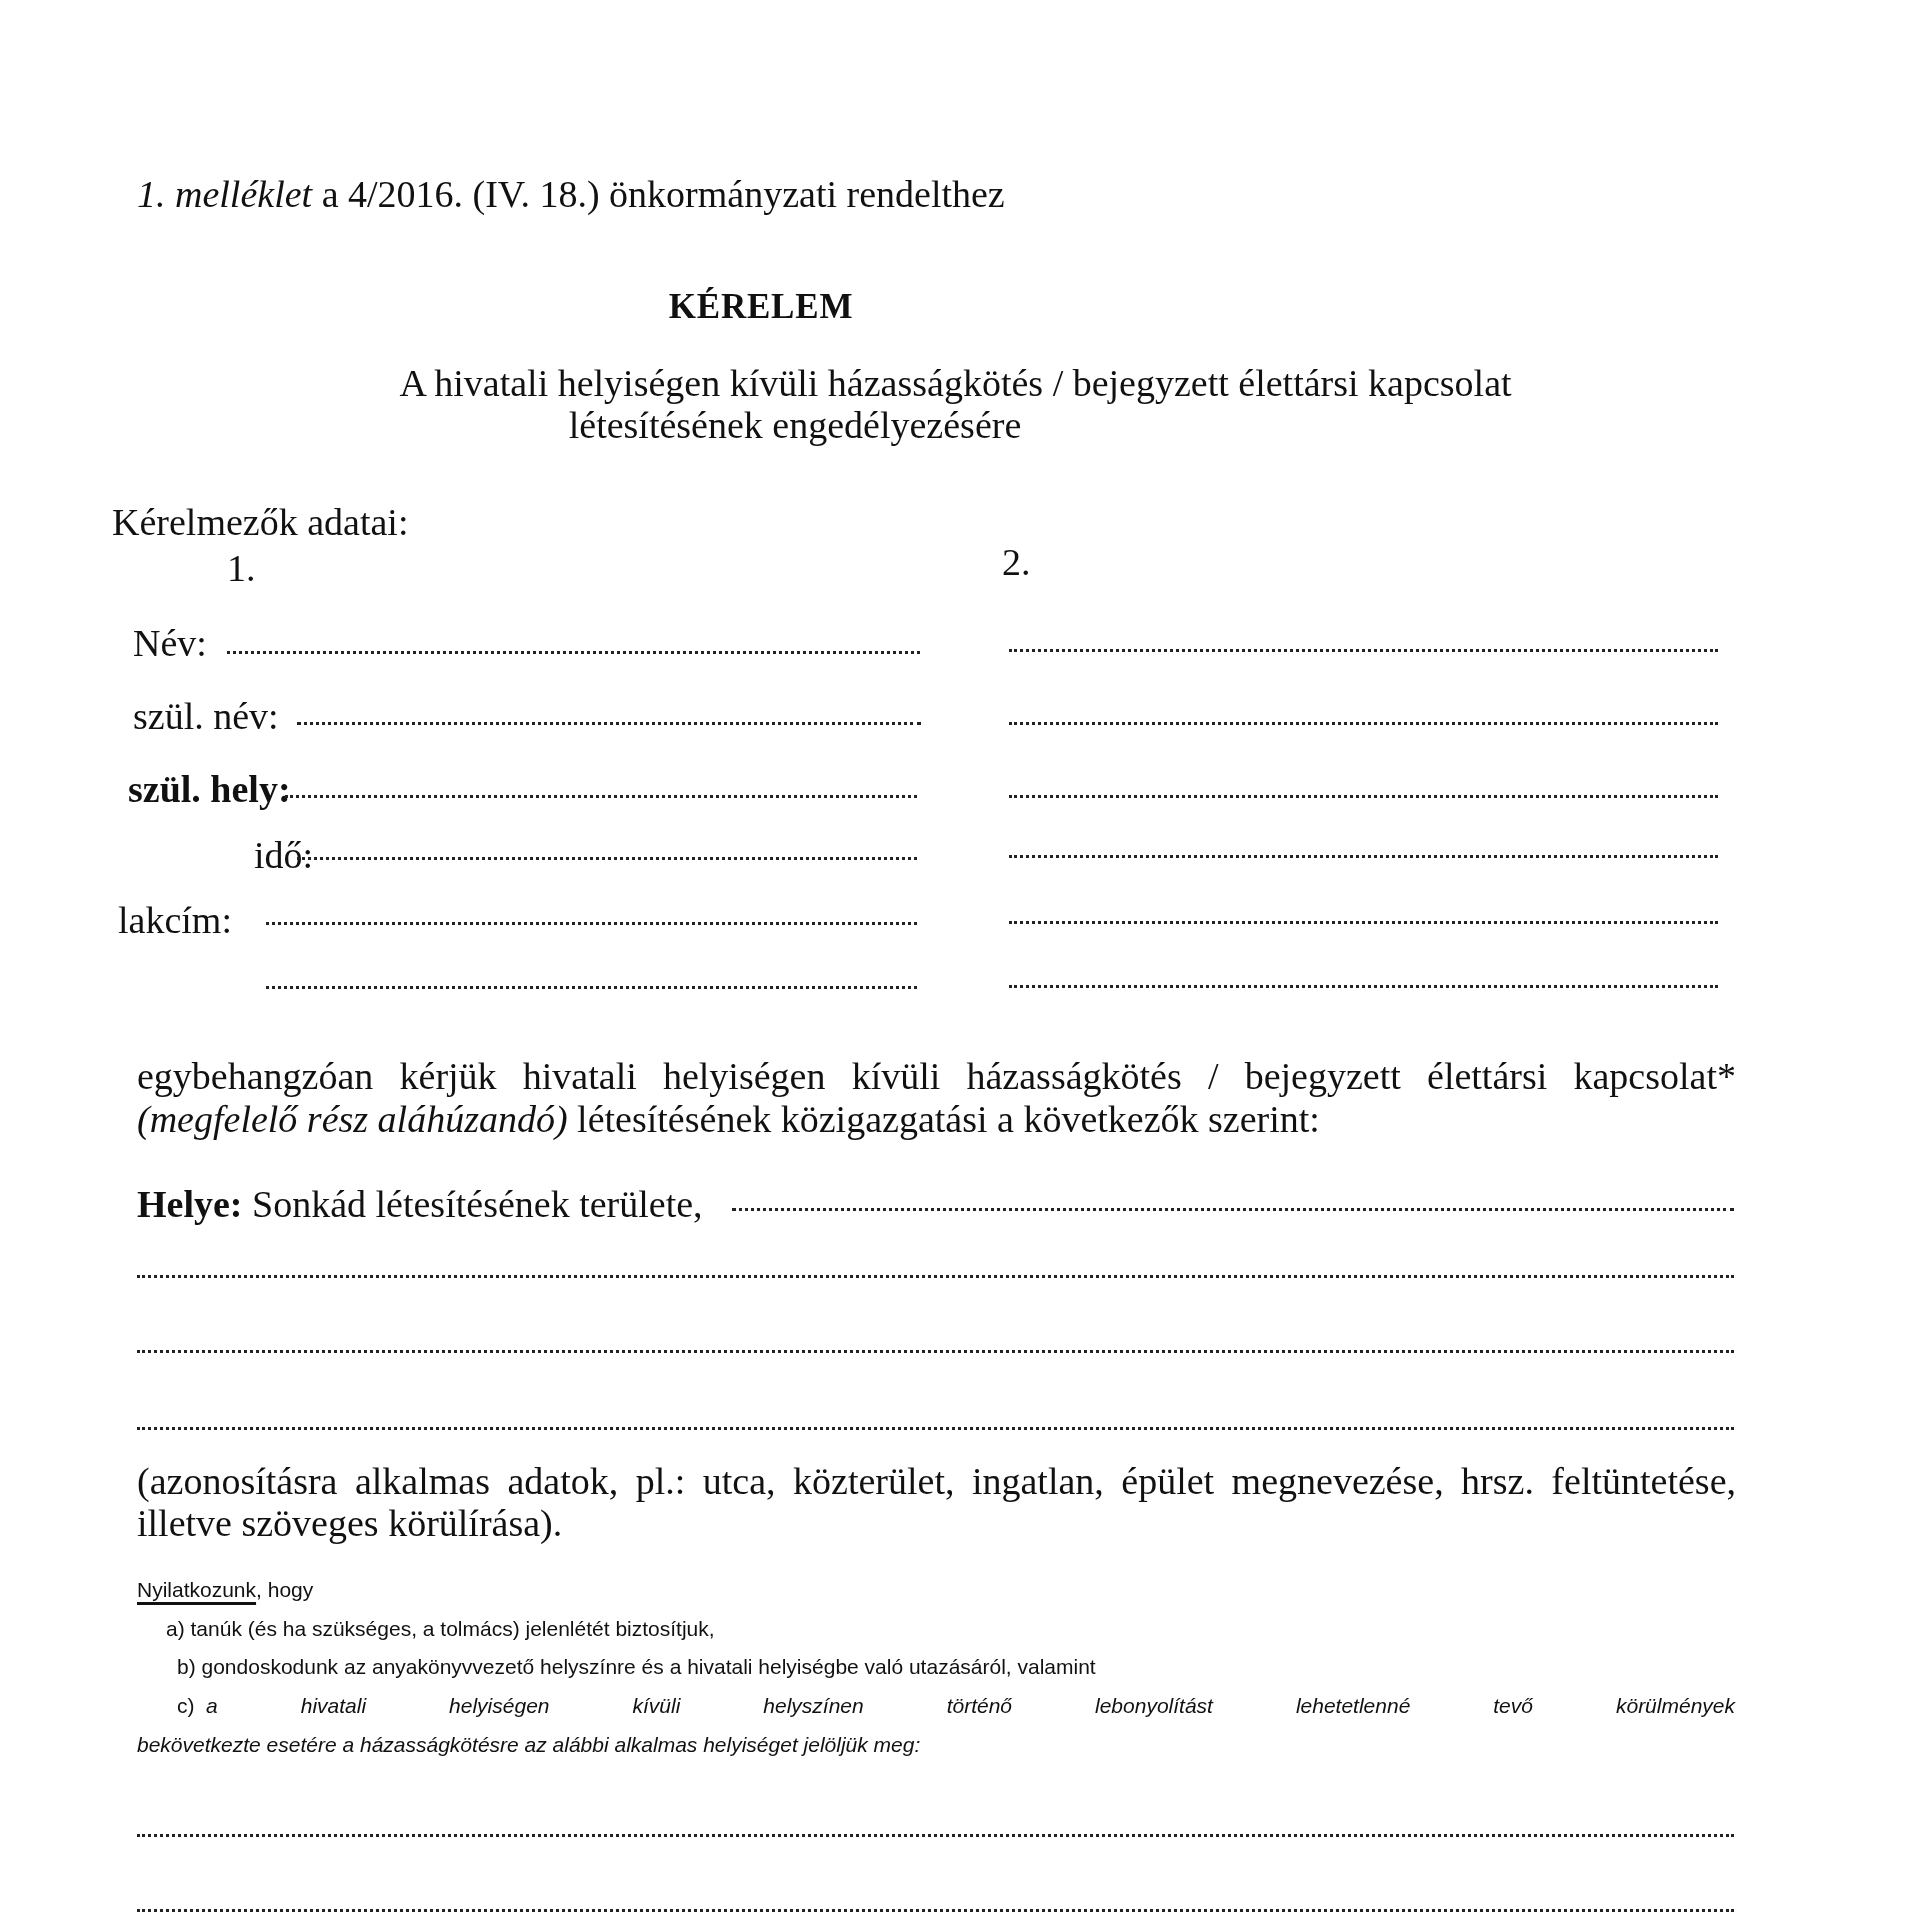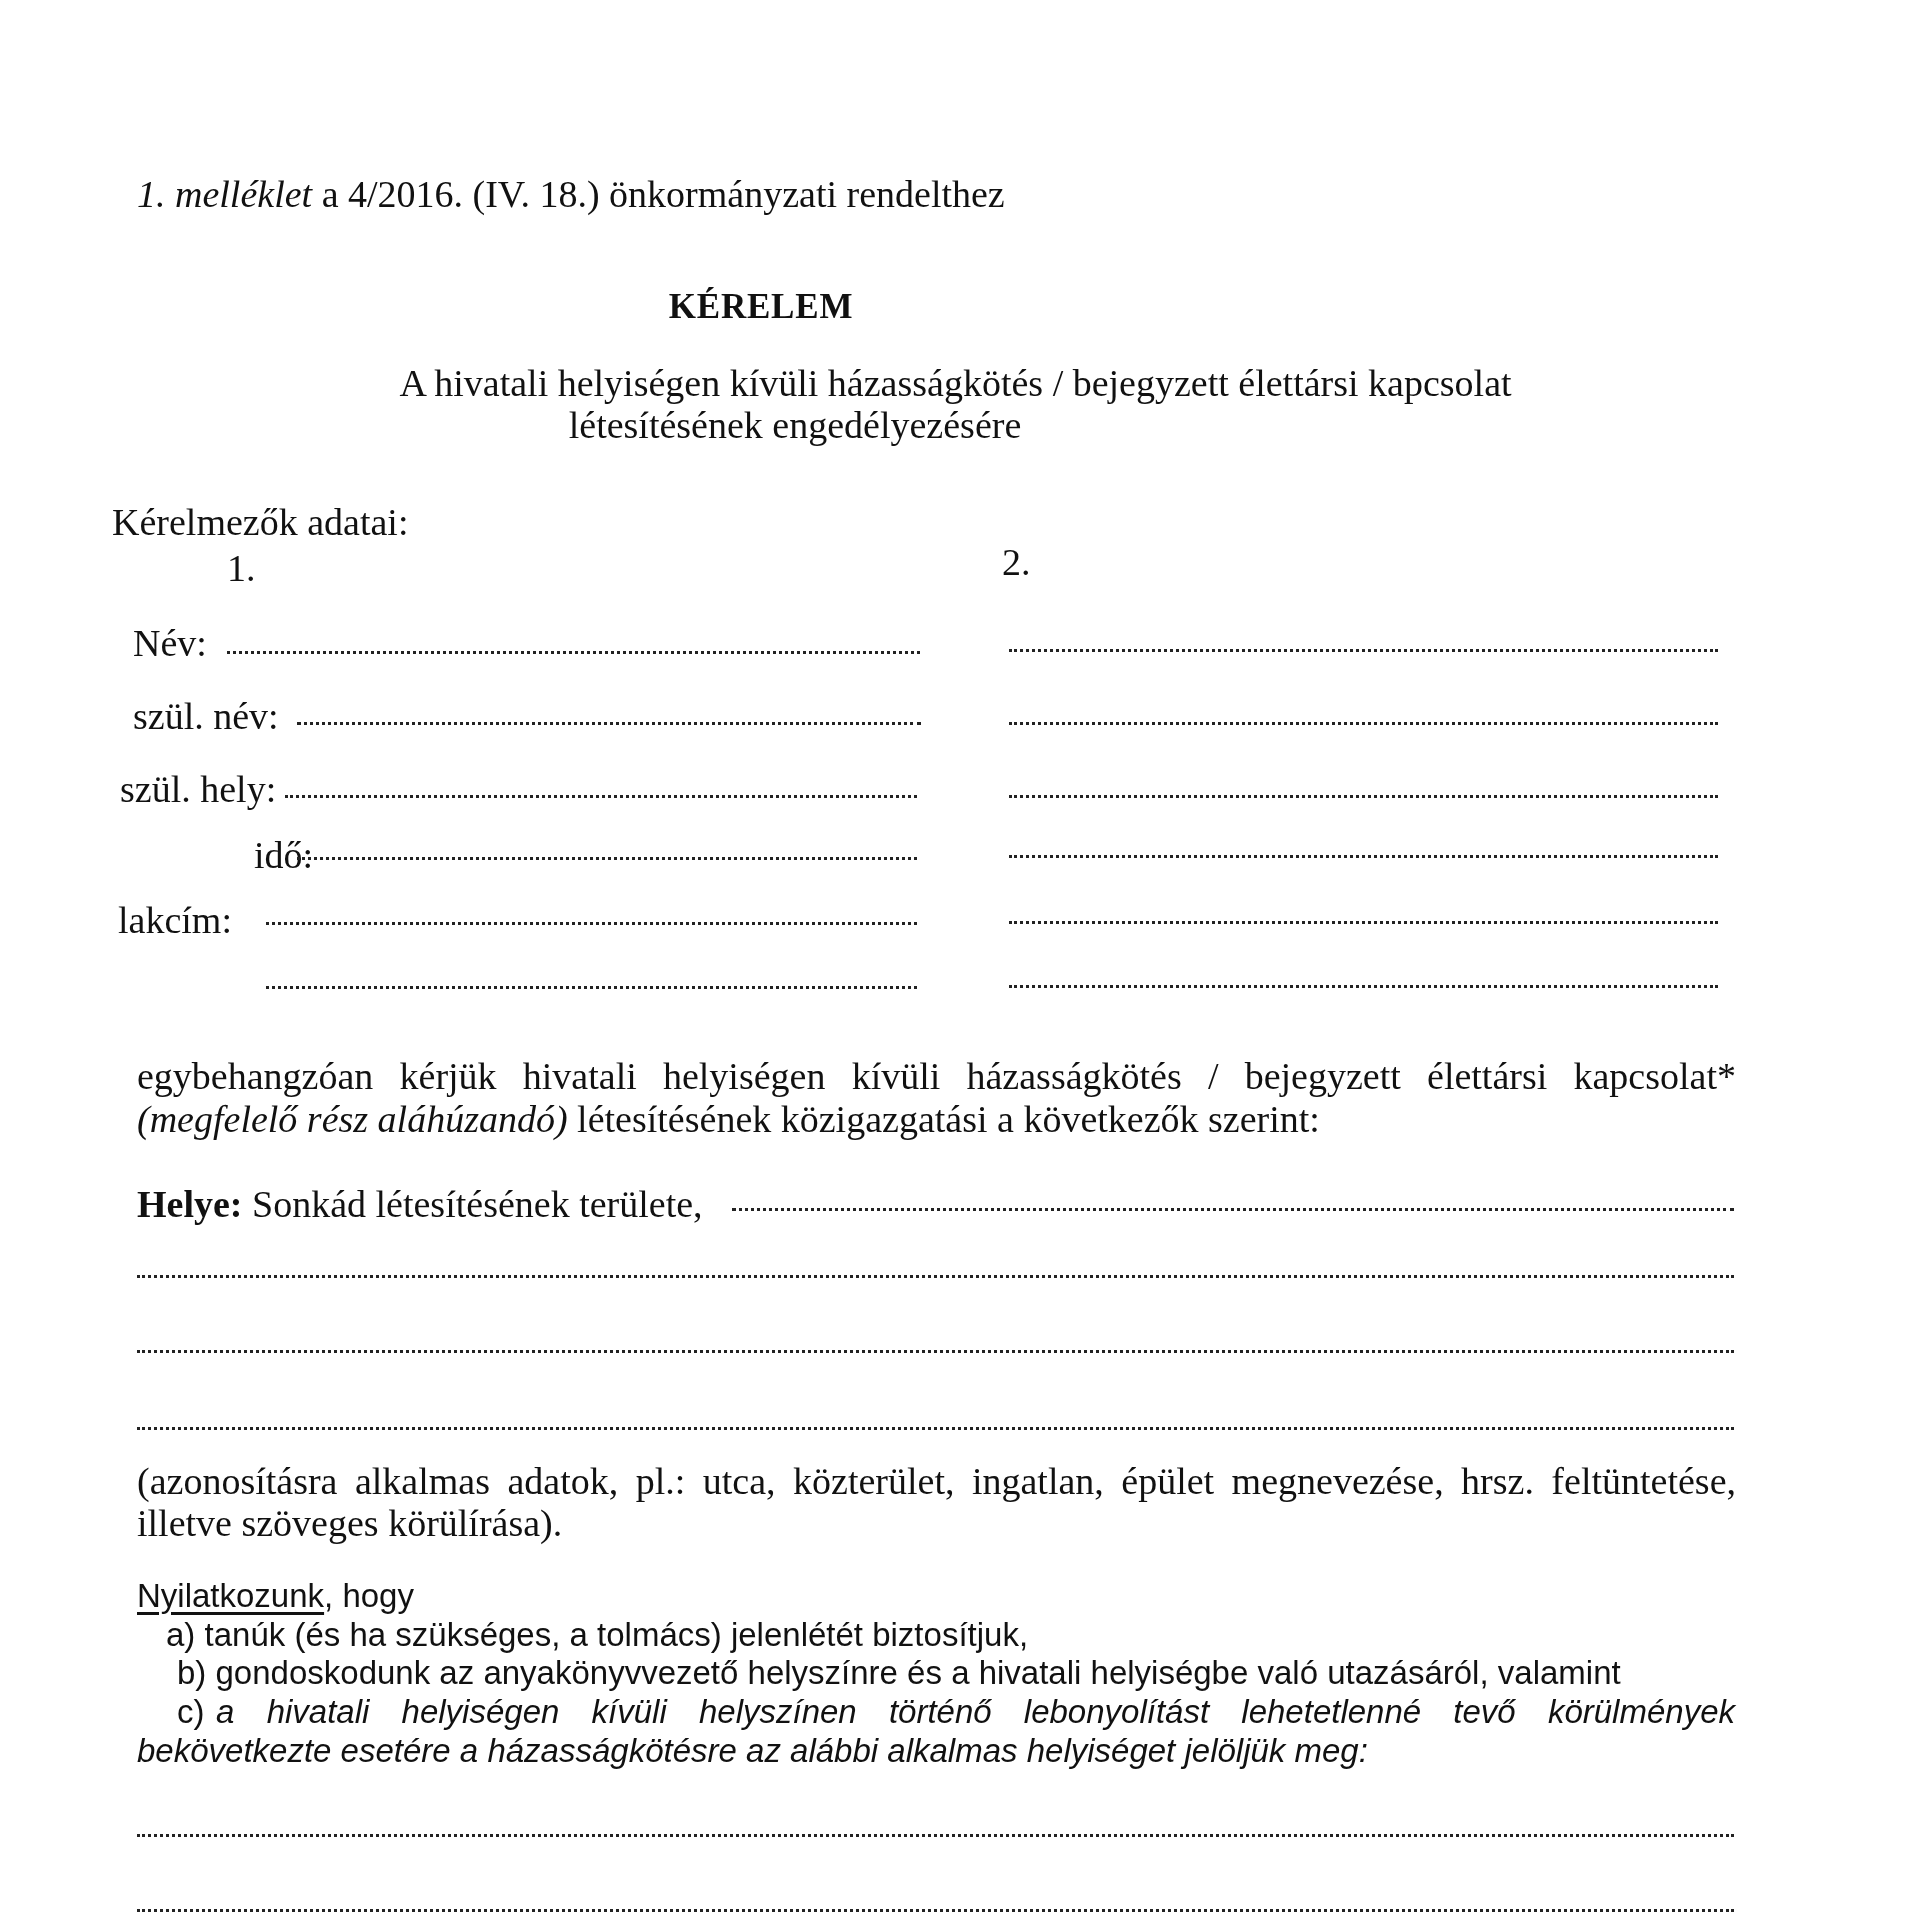--- a/index.html
+++ b/index.html
@@ -1,21 +1,21 @@
 <!DOCTYPE html>
 <html style="font-size:6.2px"><head>
 <meta charset="utf-8">
 <style>
   html, body { margin: 0; padding: 0; background: #ffffff; }
   body { width: 1911px; height: 2704px; position: relative; overflow: hidden; color: #111; }
   .serif { font-family: "Liberation Serif", "DejaVu Serif", serif; }
   .sans { font-family: "Liberation Sans", "DejaVu Sans", sans-serif; }
   .abs { position: absolute; white-space: nowrap; }
   .t { font-size: 38px; line-height: 1; }
-  .ts { font-size: 33px; line-height: 1; }
+  .ts { font-size: 21px; line-height: 1; }
   .dots { position: absolute; height: 0; border-bottom: 3.5px dotted #222; }
   .title { font-size: 35px; font-weight: bold; letter-spacing: 0.8px; }
   .u { text-decoration: underline; text-decoration-thickness: 2.7px; text-underline-offset: 5.4px; }
   .b { font-weight: bold; }
   .i { font-style: italic; }
   .justify { position: absolute; left: 137px; width: 1599px; text-align: justify; text-align-last: justify; white-space: nowrap; }
 </style>
 </head>
 <body>
 
@@ -33,21 +33,21 @@
 <div class="abs serif t" style="left:1002px; top:543px;">2.</div>
 
 <div class="abs serif t" style="left:133px; top:624px;">Név:</div>
 <div class="dots" style="left:227px; width:693px; top:651px;"><span></span></div>
 <div class="dots" style="left:1009px; width:709px; top:649px;"><span></span></div>
 
 <div class="abs serif t" style="left:133px; top:697px;">szül. név:</div>
 <div class="dots" style="left:297px; width:624px; top:722px;"><span></span></div>
 <div class="dots" style="left:1009px; width:709px; top:722px;"><span></span></div>
 
-<div class="abs serif t" style="left:120px; top:770px;">szül. hely:</div>
+<div class="abs serif t" style="left:128px; top:770px;font-weight:bold;">szül. hely:</div>
 <div class="dots" style="left:285px; width:632px; top:795px;"><span></span></div>
 <div class="dots" style="left:1009px; width:709px; top:795px;"><span></span></div>
 
 <div class="abs serif t" style="left:223px; top:836px;margin-left:31px;">idő:</div>
 <div class="dots" style="left:297px; width:620px; top:857px;"><span></span></div>
 <div class="dots" style="left:1009px; width:709px; top:855px;"><span></span></div>
 
 <div class="abs serif t" style="left:118px; top:901px;">lakcím:</div>
 <div class="dots" style="left:266px; width:651px; top:922px;"><span></span></div>
 <div class="dots" style="left:1009px; width:709px; top:921px;"><span></span></div>

